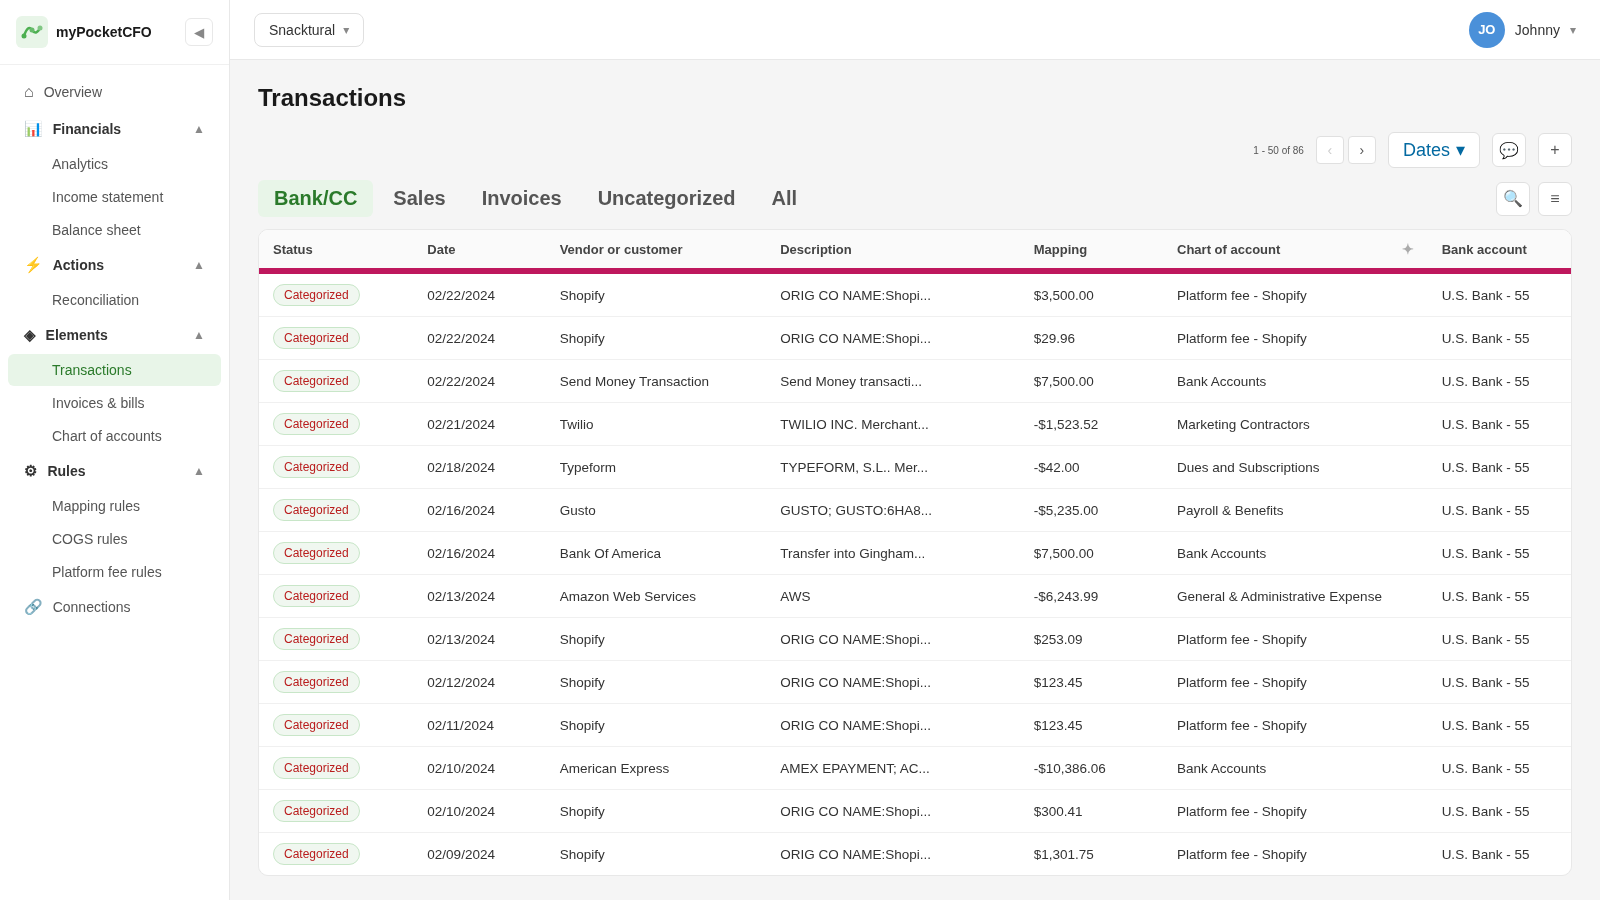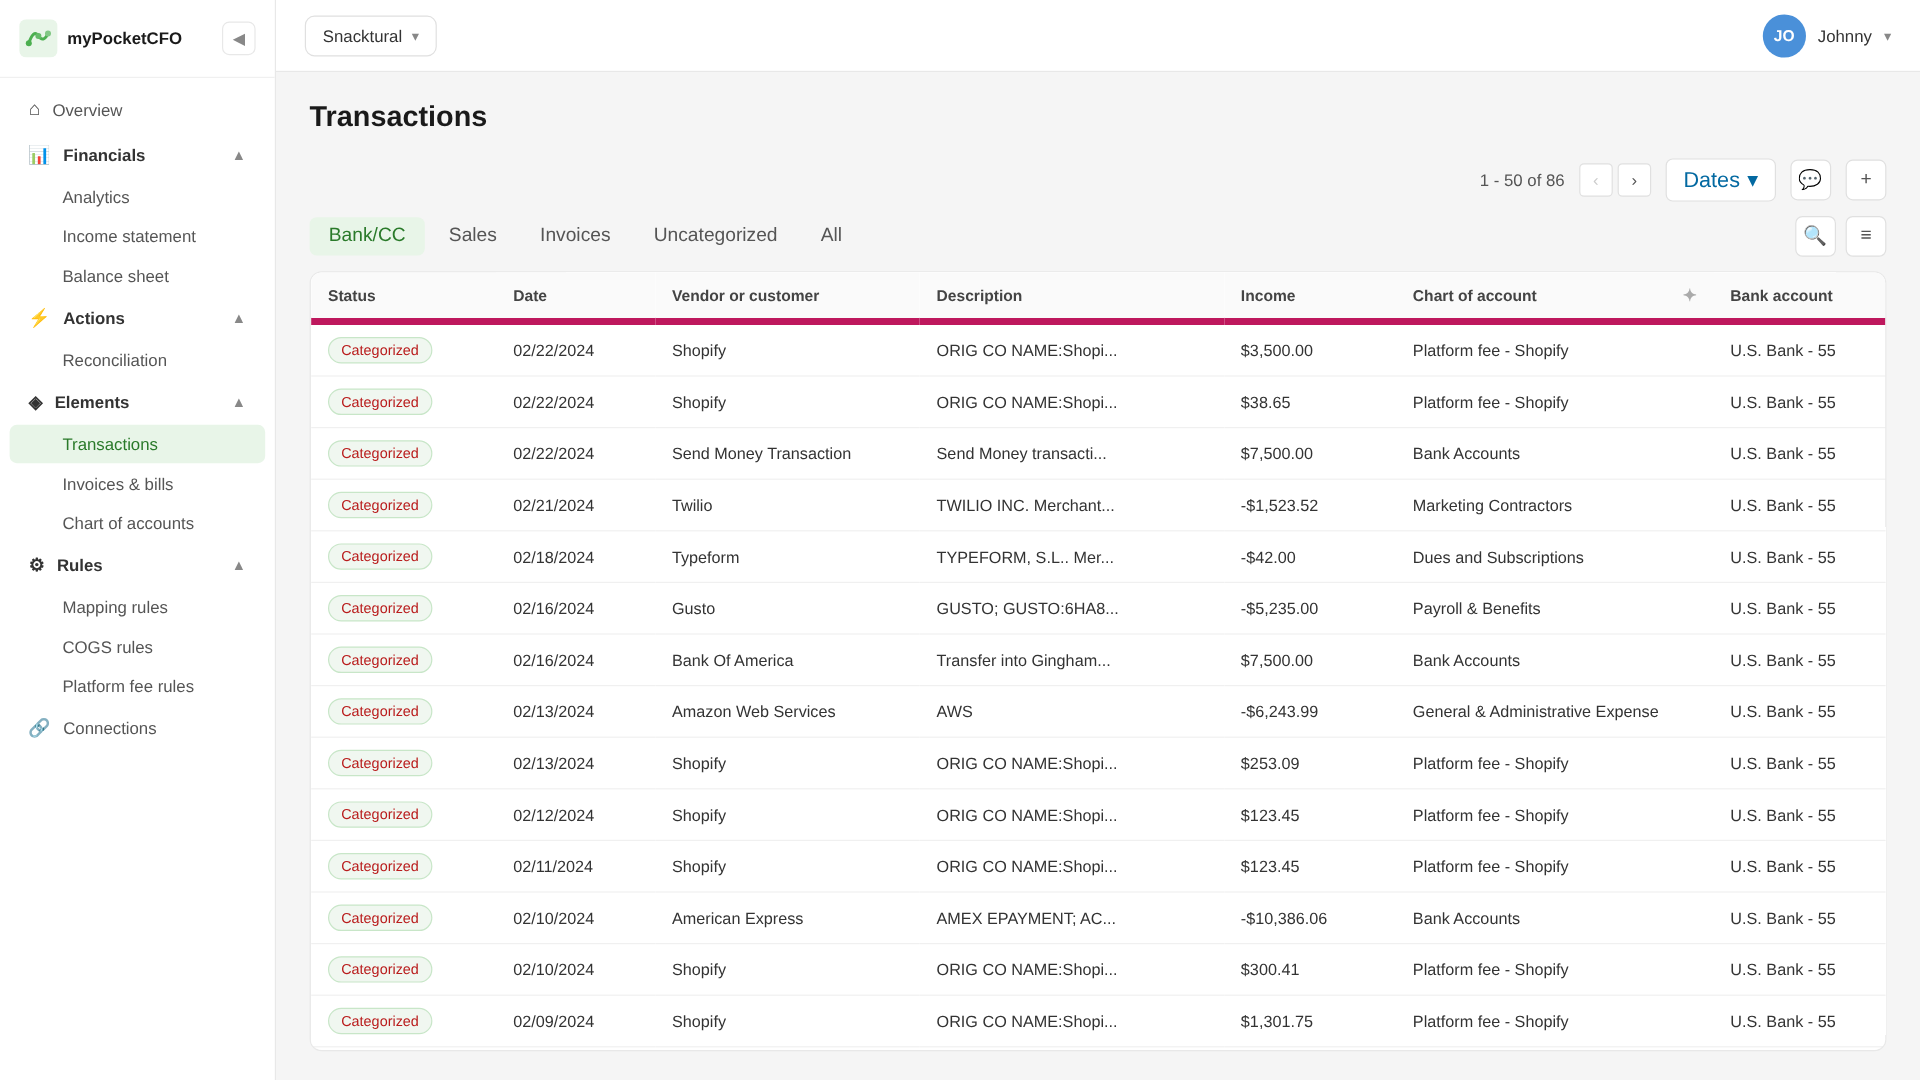--- a/index.html
+++ b/index.html
@@ -167,21 +167,21 @@
 
     
     .pagination-bar {
       display: flex;
       align-items: center;
       justify-content: flex-end;
       gap: 12px;
       margin-bottom: 12px;
     }
     .pagination-info {
-      font-size: 14px;
+      font-size: 10px;
       color: #555;
     }
     .pagination-arrows {
       display: flex;
       gap: 4px;
     }
     .pagination-arrow {
       width: 28px;
       height: 28px;
       border-radius: 4px;
@@ -228,22 +228,22 @@
       justify-content: space-between;
       margin-bottom: 12px;
     }
     .tabs {
       display: flex;
       gap: 4px;
     }
     .tab {
       padding: 7px 16px;
       border-radius: 6px;
-      font-size: 16px;
-      font-weight: 400;
+      font-size: 20px;
+      font-weight: 700;
       cursor: pointer;
       color: #555;
       background: transparent;
       border: none;
     }
     .tab.active {
       background: #e8f5e8;
       color: #2a7a2a;
     }
     .tab-actions {
@@ -457,21 +457,21 @@
     </div>
 
     <div class="table-container">
       <table>
         <thead>
           <tr>
             <th class="col-status">Status</th>
             <th class="col-date">Date</th>
             <th class="col-vendor">Vendor or customer</th>
             <th class="col-desc">Description</th>
-            <th class="col-amount">Income</th>
+            <th class="col-amount">Mapping</th>
             <th class="col-coa">
               <div class="chart-of-account-col">
                 <span>Chart of account</span>
                 <span class="settings-icon">✦</span>
               </div>
             </th>
             <th class="col-bank">Bank account</th>
           </tr>
         </thead>
         <tbody id="transactions-tbody">
@@ -486,21 +486,21 @@
       <td class="col-coa">Platform fee - Shopify</td>
       <td class="col-bank">U.S. Bank - 55</td>
     </tr>
             <tr>
       <td class="col-status">
         <span class="status-badge">Categorized</span>
       </td>
       <td class="col-date">02/22/2024</td>
       <td class="col-vendor">Shopify</td>
       <td class="col-desc">ORIG CO NAME:Shopi...</td>
-      <td class="col-amount">$38.65</td>
+      <td class="col-amount">$29.96</td>
       <td class="col-coa">Platform fee - Shopify</td>
       <td class="col-bank">U.S. Bank - 55</td>
     </tr>
             <tr>
       <td class="col-status">
         <span class="status-badge">Categorized</span>
       </td>
       <td class="col-date">02/22/2024</td>
       <td class="col-vendor">Send Money Transaction</td>
       <td class="col-desc">Send Money transacti...</td>

